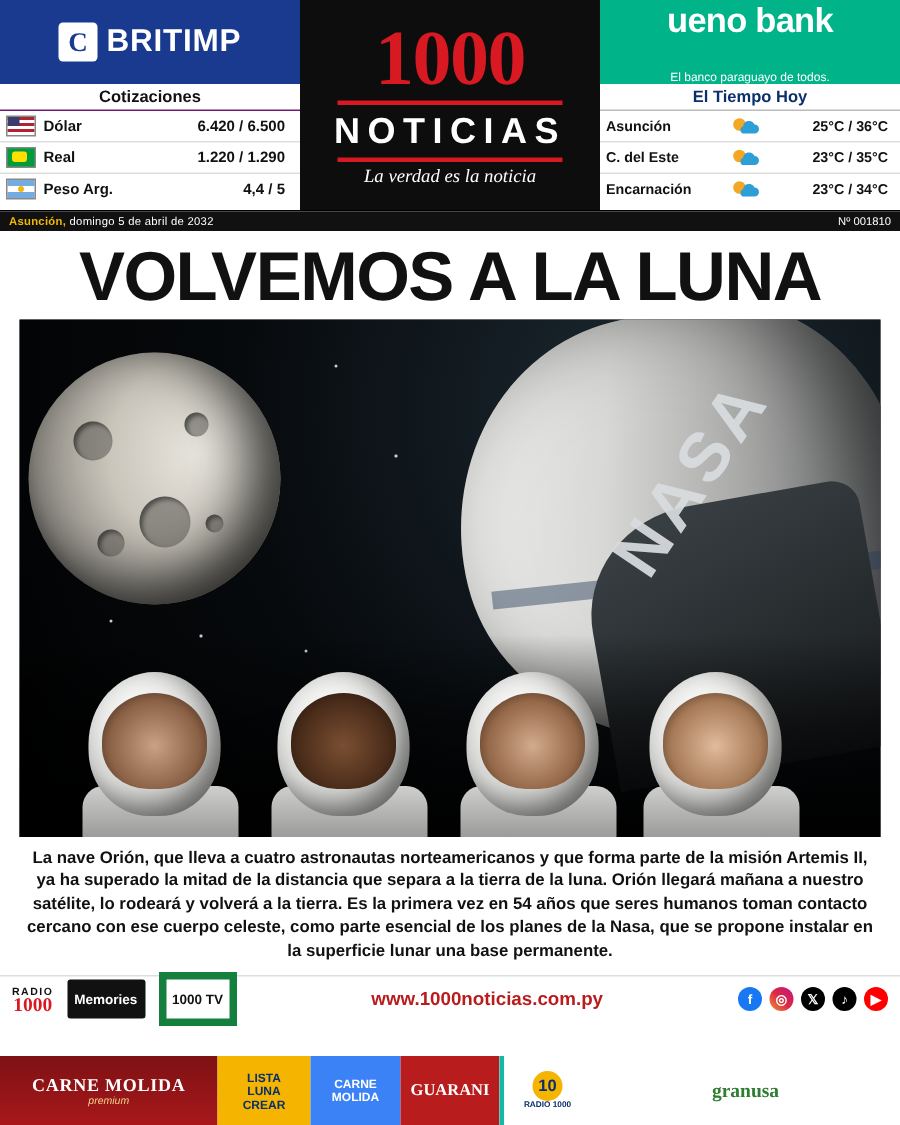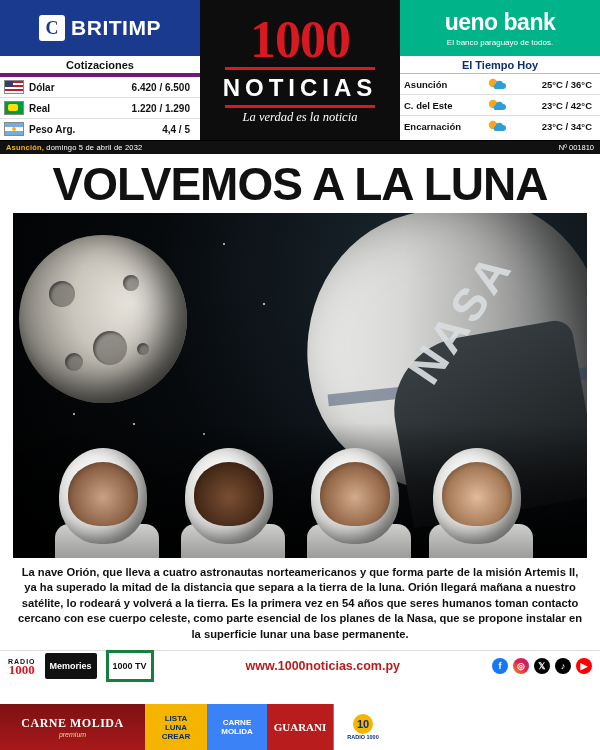--- a/index.html
+++ b/index.html
@@ -20,21 +20,21 @@
     justify-content:center;gap:6px;position:relative;
   }
   .britimp .bmark{
     width:26px;height:26px;background:#fff;color:#1a3a8f;border-radius:3px;
     font-weight:bold;font-size:18px;display:flex;align-items:center;justify-content:center;
     font-family:"Liberation Serif", serif;
   }
   .britimp .btext{font-size:21px;font-weight:bold;letter-spacing:.5px;}
   .cotiz-title{
     text-align:center;font-size:11px;font-weight:bold;padding:3px 0 2px;
-    border-bottom:4px solid #701a75;
+    border-bottom:1px solid #701a75;
   }
   .rate{display:flex;align-items:center;height:20px;padding:0 4px;border-bottom:1px solid #ddd;font-size:10px;}
   .rate:last-child{border-bottom:none;}
   .flag{width:18px;height:12px;margin-right:5px;border:1px solid #888;flex:0 0 auto;position:relative;overflow:hidden;}
   .flag-us{background:
      repeating-linear-gradient(#b22234 0 2px,#fff 2px 4px);}
   .flag-us:after{content:"";position:absolute;left:0;top:0;width:8px;height:6px;background:#3c3b6e;}
   .flag-br{background:#009b3a;}
   .flag-br:after{content:"";position:absolute;left:3px;top:2px;width:10px;height:7px;background:#ffdf00;transform:skewX(0deg);border-radius:2px;}
   .flag-ar{background:linear-gradient(#74acdf 33%,#fff 33% 66%,#74acdf 66%);}
@@ -44,21 +44,21 @@
 
   
   .col-center{width:200px;background:#0d0d0d;color:#fff;display:flex;flex-direction:column;align-items:center;justify-content:center;}
   .mil{font-family:"Liberation Serif", serif;font-weight:bold;font-size:52px;line-height:48px;color:#d81921;letter-spacing:-1px;}
   .noticias{font-size:24px;letter-spacing:5px;font-weight:bold;margin-top:2px;}
   .redline{width:150px;height:3px;background:#d81921;margin:3px 0 2px;}
   .slogan{font-family:"Liberation Serif", serif;font-style:italic;font-size:12.5px;}
 
   
   .col-right{width:200px;display:flex;flex-direction:column;}
-  .ueno{height:56px;background:#00b388;color:#fff;display:flex;flex-direction:column;align-items:center;justify-content:center;}
+  .ueno{height:56px;background:#00b388;color:#fff;display:flex;flex-direction:column;align-items:center;justify-content:space-between;}
   .ueno-name{font-size:23px;font-weight:bold;letter-spacing:-.5px;}
   .ueno-sub{font-size:8px;margin-top:2px;}
   .tiempo-title{text-align:center;font-size:11px;font-weight:bold;padding:3px 0 2px;border-bottom:1px solid #bbb;color:#0b2f6b;}
   .wrow{display:flex;align-items:center;height:20px;font-size:9.5px;border-bottom:1px solid #ddd;padding:0 4px;}
   .wrow:last-child{border-bottom:none;}
   .wcity{font-weight:bold;width:74px;text-align:left;padding-right:6px;}
   .wicon{width:26px;display:flex;align-items:center;justify-content:center;}
   .wtemp{flex:1;text-align:right;padding-right:4px;font-weight:bold;}
 
   
@@ -137,21 +137,21 @@
   
   .footer-logos{
     margin-top:8px;height:30px;display:flex;align-items:center;
     padding:0 8px;gap:9px;border-top:1px solid #ddd;
   }
   .flogo{height:22px;display:flex;align-items:center;justify-content:center;font-weight:bold;font-size:9px;}
   .flogo.radio{flex-direction:column;line-height:8px;color:#111;}
   .flogo.radio .r1{font-size:7px;letter-spacing:1px;}
   .flogo.radio .r2{font-size:13px;color:#d81921;font-family:"Liberation Serif", serif;}
   .flogo.mem{background:#111;color:#fff;padding:2px 5px;border-radius:2px;font-size:9px;}
-  .flogo.tv{border:3px solid #15803d;padding:2px 4px;font-size:9px;}
+  .flogo.tv{border:5px solid #15803d;padding:2px 4px;font-size:9px;}
   .site{flex:1;text-align:center;color:#b91c1c;font-size:12.5px;font-weight:bold;}
   .socials{display:flex;gap:5px;}
   .sbtn{width:16px;height:16px;border-radius:50%;display:flex;align-items:center;justify-content:center;color:#fff;font-size:9px;font-weight:bold;}
   .s-fb{background:#1877f2;}
   .s-ig{background:linear-gradient(45deg,#f09433,#dc2743,#bc1888);}
   .s-x{background:#000;}
   .s-tt{background:#000;}
   .s-yt{background:#ff0000;}
 
   
@@ -159,21 +159,21 @@
   .ad{height:46px;display:flex;align-items:center;justify-content:center;position:relative;overflow:hidden;}
   .ad1{width:145px;background:linear-gradient(#7d1113,#a8181b);color:#fff;flex-direction:column;}
   .ad1 .t1{font-family:"Liberation Serif", serif;font-size:12px;font-weight:bold;letter-spacing:.5px;}
   .ad1 .t2{font-style:italic;font-size:7px;color:#f3d08a;}
   .ad2{width:62px;background:#f4b400;color:#0b2f6b;flex-direction:column;font-size:8px;font-weight:bold;line-height:9px;text-align:center;}
   .ad3{width:60px;background:#3b82f6;color:#fff;font-size:8px;font-weight:bold;text-align:center;line-height:9px;flex-direction:column;}
   .ad4{width:66px;background:#b91c1c;color:#fff;font-size:11px;font-weight:bold;font-family:"Liberation Serif", serif;}
   .ad5{width:136px;background:#0b2f6b;color:#fff;flex-direction:column;text-align:center;}
   .ad5 .a1{font-size:9.5px;font-weight:bold;color:#f4b400;letter-spacing:.2px;}
   .ad5 .a2{font-size:8.5px;font-style:italic;}
-  .ad6{width:58px;background:#fff;color:#0b2f6b;flex-direction:column;border-left:1px solid #14b8a6;}
+  .ad6{width:58px;background:#fff;color:#0b2f6b;flex-direction:column;border-left:3px solid #14b8a6;}
   .ad6 .circ{width:20px;height:20px;border-radius:50%;background:#f4b400;color:#0b2f6b;font-size:11px;font-weight:bold;display:flex;align-items:center;justify-content:center;}
   .ad6 .lbl{font-size:5.5px;font-weight:bold;}
   .ad7{flex:1;background:#fff;color:#2e7d32;font-size:13px;font-weight:bold;font-family:"Liberation Serif", serif;}
 </style>
 </head>
 <body>
 
 <div class="page">
 
   <div class="topbar">
@@ -228,21 +228,21 @@
         <span class="wtemp">25°C / 36°C</span>
       </div>
       <div class="wrow">
         <span class="wcity">C. del Este</span>
         <span class="wicon">
           <svg width="20" height="14" viewBox="0 0 20 14">
               <circle cx="6" cy="6" r="4.2" fill="#f5a623"></circle>
               <path d="M8 12h8a3 3 0 0 0 0-6 4 4 0 0 0-7.6 1.2A2.6 2.6 0 0 0 8 12z" fill="#2e9fd6"></path>
             </svg>
         </span>
-        <span class="wtemp">23°C / 42°C</span>
+        <span class="wtemp">23°C / 35°C</span>
       </div>
       <div class="wrow">
         <span class="wcity">Encarnación</span>
         <span class="wicon">
           <svg width="20" height="14" viewBox="0 0 20 14">
               <circle cx="6" cy="6" r="4.2" fill="#f5a623"></circle>
               <path d="M8 12h8a3 3 0 0 0 0-6 4 4 0 0 0-7.6 1.2A2.6 2.6 0 0 0 8 12z" fill="#2e9fd6"></path>
             </svg>
         </span>
         <span class="wtemp">23°C / 34°C</span>
@@ -346,15 +346,16 @@
     </div>
     <div class="ad ad3">
       <div>CARNE</div>
       <div>MOLIDA</div>
     </div>
     <div class="ad ad4">GUARANI</div>
     <div class="ad ad6">
       <div class="circ">10</div>
       <div class="lbl">RADIO 1000</div>
     </div>
+    <div class="ad ad7">granusa</div>
   </div>
 
 </div>
 
 </body></html>

